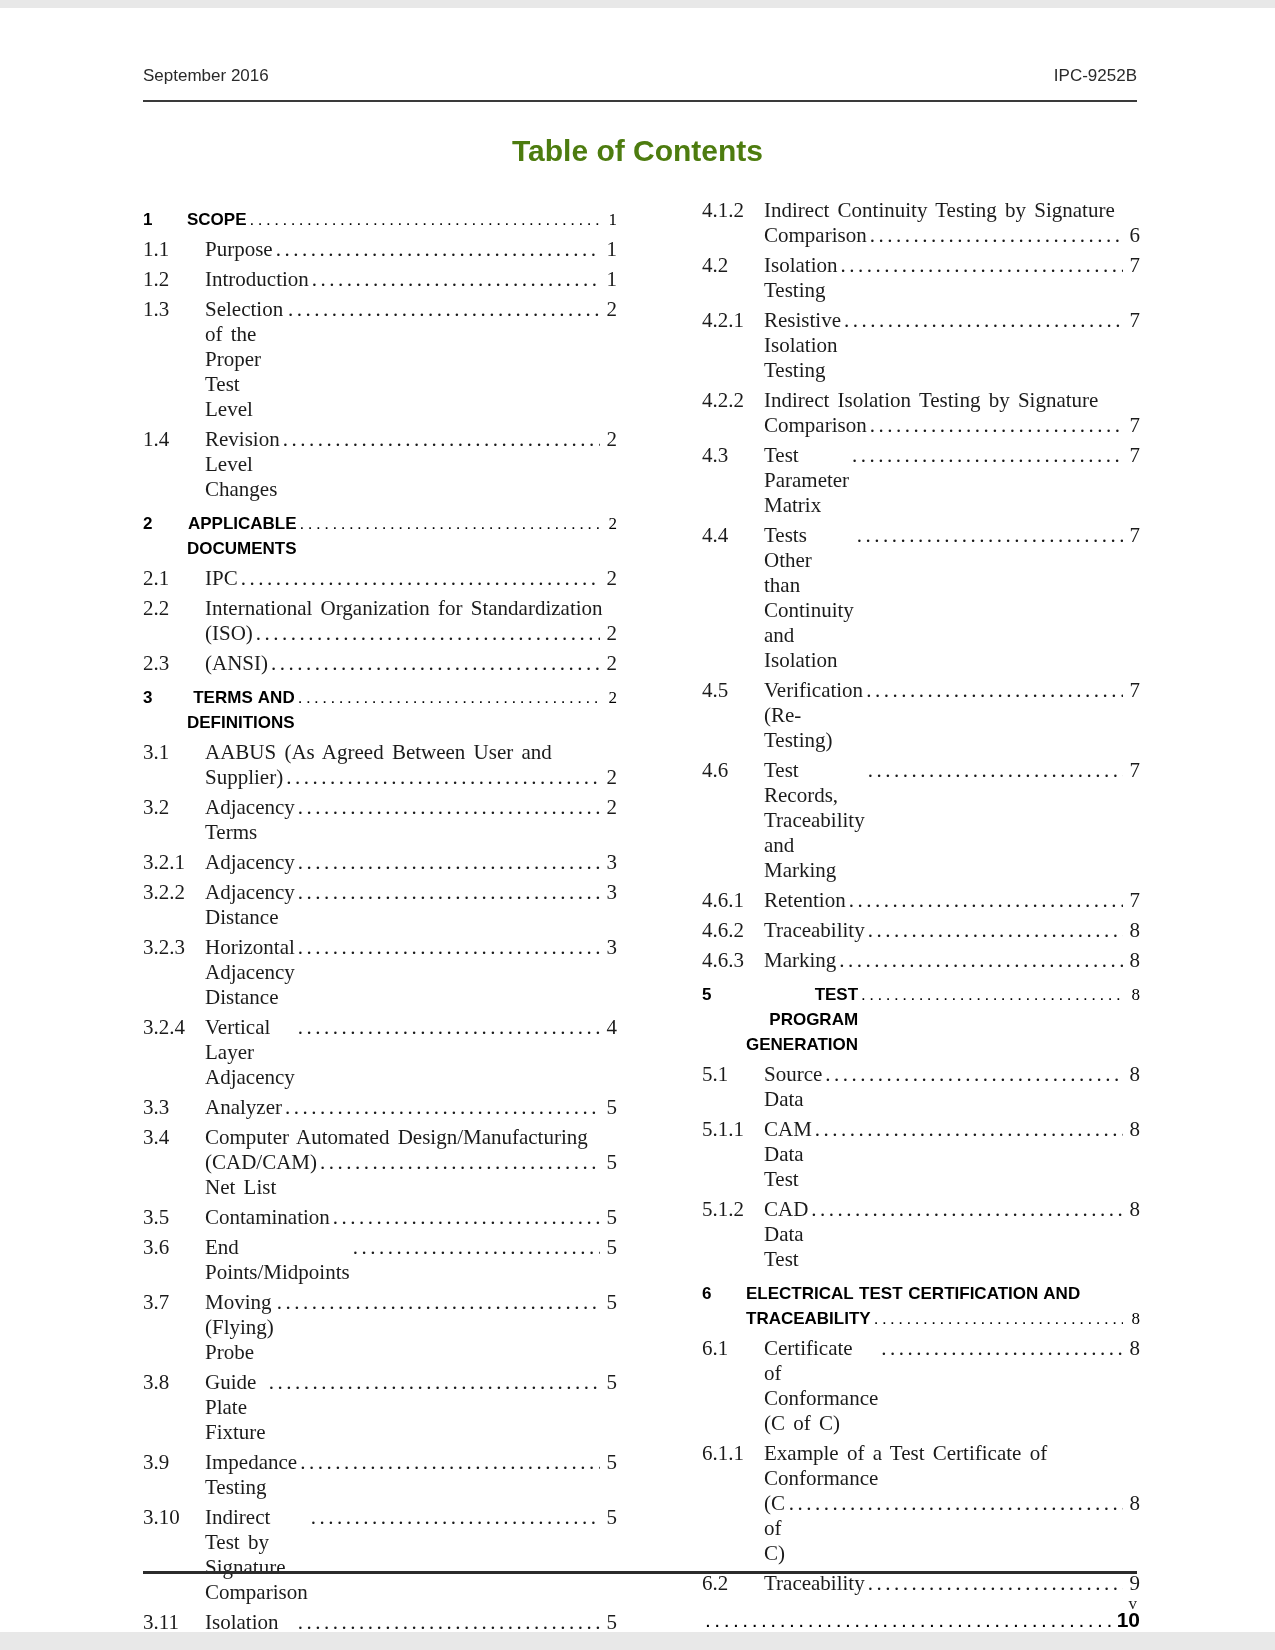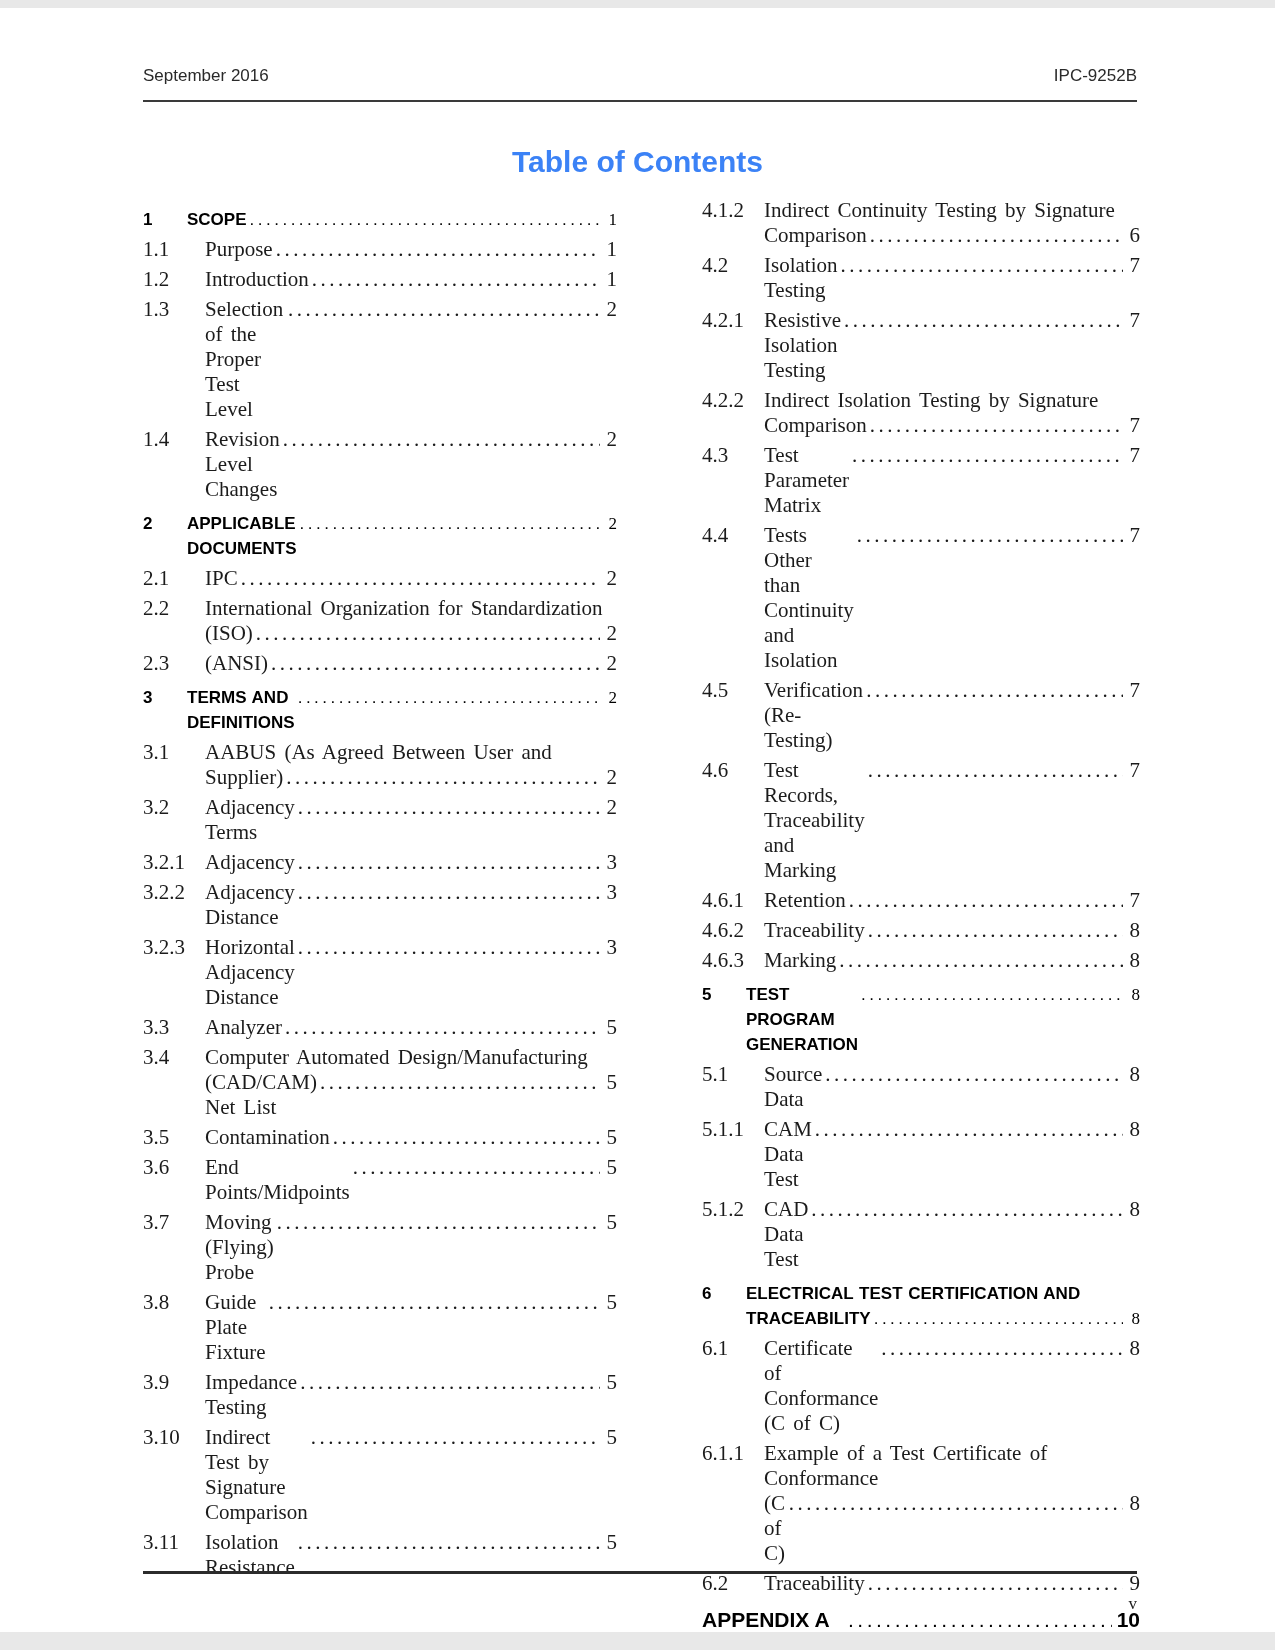--- a/index.html
+++ b/index.html
@@ -12,22 +12,22 @@
   .hdr {
     position:absolute; left:143px; right:138px; top:58px;
     display:flex; justify-content:space-between;
     font-family:"Liberation Sans", sans-serif; font-size:17px; color:#2a2a2a;
   }
   .hdr-rule {
     position:absolute; left:143px; right:138px; top:92px;
     border-top:2px solid #3a3a3a; height:0;
   }
   .doc-title {
-    position:absolute; left:0; right:0; top:137px; text-align:center;
-    font-family:"Liberation Sans", sans-serif; font-weight:bold; font-size:30px; color:#3b82f6;
+    position:absolute; left:0; right:0; top:126px; text-align:center;
+    font-family:"Liberation Sans", sans-serif; font-weight:bold; font-size:30px; color:#4d7c0f;
   }
   
   .columns { position:absolute; top:190px; left:143px; display:flex; }
   .col-left  { width:474px; margin-right:85px; }
   .col-right { width:438px; }
 
   
   .entry { display:flex; margin-bottom:5px; font-size:21px; line-height:25px; }
   .entry .num { flex:0 0 62px; }
   .entry .body { flex:1 1 auto; min-width:0; }
@@ -38,21 +38,21 @@
     content:"......................................................................................................................................";
     letter-spacing:3.5px;
   }
   .pg { flex:none; padding-left:5px; min-width:12px; text-align:right; }
 
   .entry.h {
     font-family:"Liberation Sans", sans-serif; font-weight:bold; color:#000;
     margin-top:9px; font-size:17px;
   }
   .entry.h .num { flex:0 0 44px; }
-  .entry.h .txt { word-spacing:1px; }
+  .entry.h .txt { word-spacing:1px;text-align:right; }
   .entry.h .leader::after { font-weight:normal; }
   .entry.h .pg { font-weight:normal; font-family:"Liberation Serif", serif; }
 
   .entry.a {
     font-family:"Liberation Sans", sans-serif; font-weight:bold; color:#000;
     margin-top:11px;
   }
   .entry.a .num { flex:0 0 143px; }
   .entry.a .leader::after { font-weight:normal; }
   .entry.a .pg { font-weight:bold; }
@@ -237,20 +237,30 @@
           <span class="num">3.2.3</span>
           <span class="body">
             <span class="line">
               <span class="txt">Horizontal Adjacency Distance</span>
               <span class="leader"></span>
               <span class="pg">3</span>
             </span>
           </span>
         </div>
         <div class="entry s">
+          <span class="num">3.2.4</span>
+          <span class="body">
+            <span class="line">
+              <span class="txt">Vertical Layer Adjacency</span>
+              <span class="leader"></span>
+              <span class="pg">4</span>
+            </span>
+          </span>
+        </div>
+        <div class="entry s">
           <span class="num">3.3</span>
           <span class="body">
             <span class="line">
               <span class="txt">Analyzer</span>
               <span class="leader"></span>
               <span class="pg">5</span>
             </span>
           </span>
         </div>
         <div class="entry s">
@@ -535,21 +545,20 @@
             <span class="num">6.2</span>
             <span class="body">
               <span class="line">
                 <span class="txt">Traceability</span>
                 <span class="leader"></span>
                 <span class="pg">9</span>
               </span>
             </span>
           </div>
           <div class="entry a">
-            <span class="num">APPENDIX A</span>
             <span class="body">
               <span class="line">
                 <span class="leader"></span>
                 <span class="pg">10</span>
               </span>
             </span>
           </div>
         </div>
       <div class="list-heading">Figures</div>
 

